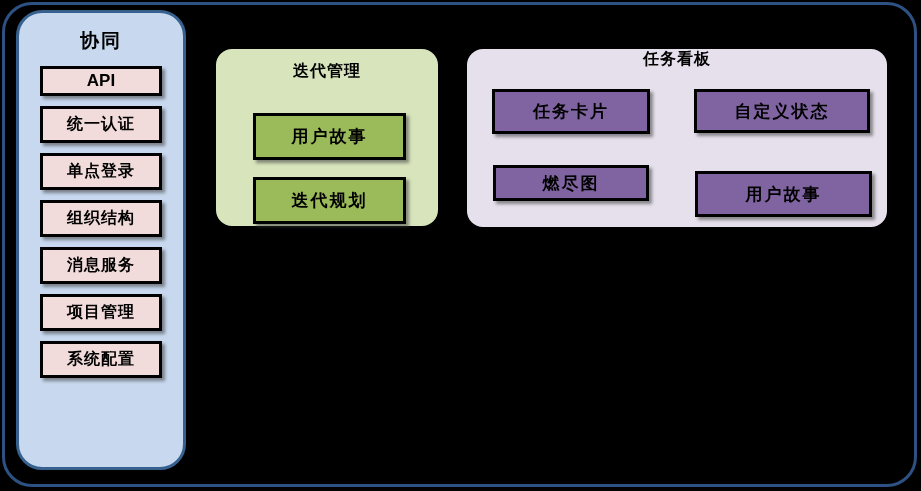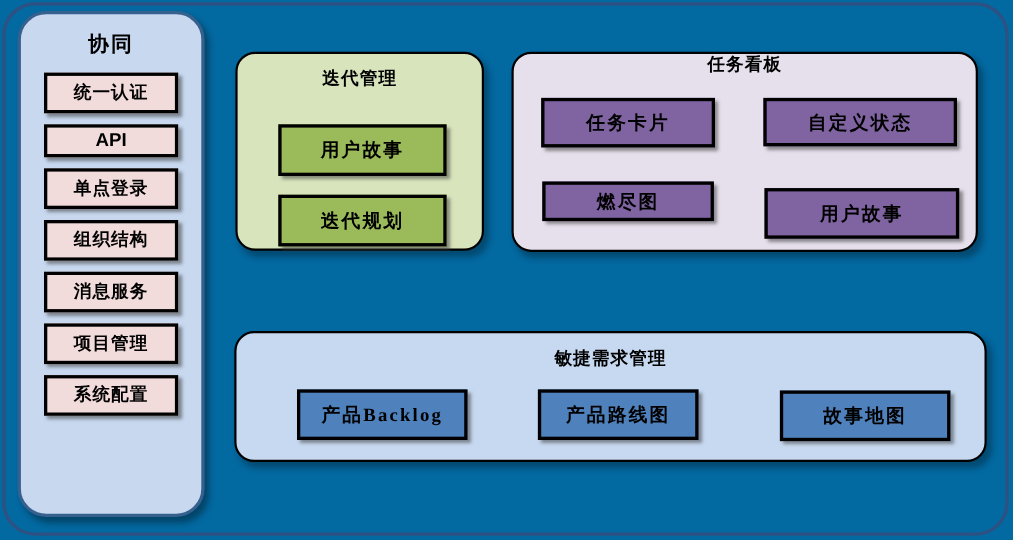--- a/index.html
+++ b/index.html
@@ -11,21 +11,21 @@
     --iteration-item-bg:#9bba59;
     --kanban-bg:#e6e0ec;
     --kanban-item-bg:#8064a2;
     --requirements-bg:#c7d9f0;
     --requirements-item-bg:#4f81bd;
     --box-border:#000000;
   }
   html,body{margin:0;padding:0;background:#ffffff;}
   body{font-family:"Liberation Sans",sans-serif;color:#000;}
   .canvas{
-    position:relative;width:921px;height:491px;background:#0369a1;overflow:hidden;
+    position:relative;width:921px;height:491px;background:#000000;overflow:hidden;
   }
   .outer-frame{
     position:absolute;left:2px;top:2px;width:915px;height:485px;
     border:3px solid var(--frame-border);border-radius:30px;box-sizing:border-box;
   }
   
   .sidebar{
     position:absolute;left:16px;top:10px;width:170px;height:460px;box-sizing:border-box;
     background:var(--sidebar-bg);border:3px solid var(--sidebar-border);border-radius:26px;
     box-shadow:4px 5px 6px rgba(0,0,0,0.35);
@@ -85,22 +85,22 @@
 </head>
 <body>
 
 <div class="canvas">
 
   <div class="outer-frame"></div>
 
   <div class="sidebar">
     <div class="sidebar-title">协同</div>
     <div class="sidebar-list">
+      <div class="pill short sans">API</div>
       <div class="pill">统一认证</div>
-      <div class="pill short sans">API</div>
       <div class="pill">单点登录</div>
       <div class="pill">组织结构</div>
       <div class="pill">消息服务</div>
       <div class="pill">项目管理</div>
       <div class="pill">系统配置</div>
     </div>
   </div>
 
   <div class="group group-iteration">
     <div class="group-title">迭代管理</div>
@@ -109,20 +109,14 @@
   </div>
 
   <div class="group group-kanban">
     <div class="group-title">任务看板</div>
     <div class="item-box kb-0">任务卡片</div>
     <div class="item-box kb-1">自定义状态</div>
     <div class="item-box kb-2">燃尽图</div>
     <div class="item-box kb-3">用户故事</div>
   </div>
 
-  <div class="group group-requirements">
-    <div class="group-title">敏捷需求管理</div>
-    <div class="item-box rq-0">产品Backlog</div>
-    <div class="item-box rq-1">产品路线图</div>
-    <div class="item-box rq-2">故事地图</div>
-  </div>
 
 </div>
 
 </body></html>

